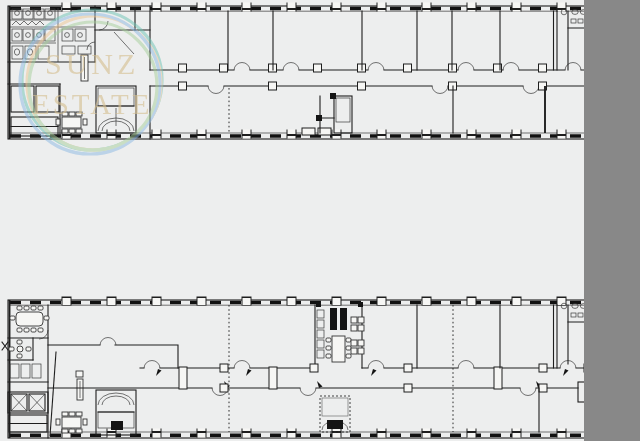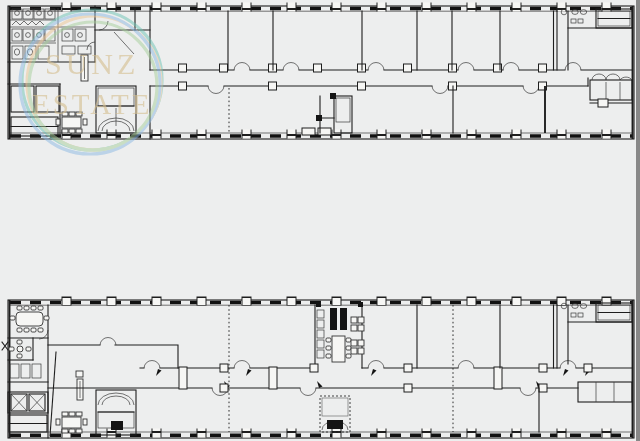--- a/index.html
+++ b/index.html
@@ -3,21 +3,21 @@
 <meta charset="utf-8">
 <style>
   :root{
     --page-bg:#edeeee;
     --plan-fill:#f6f6f4;
     --wall:#1e1e1e;
     --wm-text:#d6c093;
   }
   html,body{margin:0;padding:0;}
   body{background:#888;font-family:"Liberation Sans",sans-serif;}
-  .stage{position:relative;width:636px;height:441px;background:var(--page-bg);overflow:hidden;}
+  .stage{position:relative;width:584px;height:441px;background:var(--page-bg);overflow:hidden;}
   svg{display:block;}
   .planfill{fill:var(--plan-fill);}
   .w{stroke:var(--wall);stroke-width:1.1;fill:none;stroke-linecap:square;}
   .w2{stroke:var(--wall);stroke-width:1.9;fill:none;}
   .thin{stroke:#3a3a3a;stroke-width:0.7;fill:none;}
   .dash{stroke:#111;stroke-width:3.4;fill:none;stroke-dasharray:11 9;}
   .dot{stroke:#2a2a2a;stroke-width:1;fill:none;stroke-dasharray:1.6 2.6;}
   .dot2{stroke:#2a2a2a;stroke-width:0.9;fill:none;stroke-dasharray:2 2;}
   .fillb{fill:#141414;stroke:none;}
   .col{fill:var(--plan-fill);stroke:var(--wall);stroke-width:1;}

